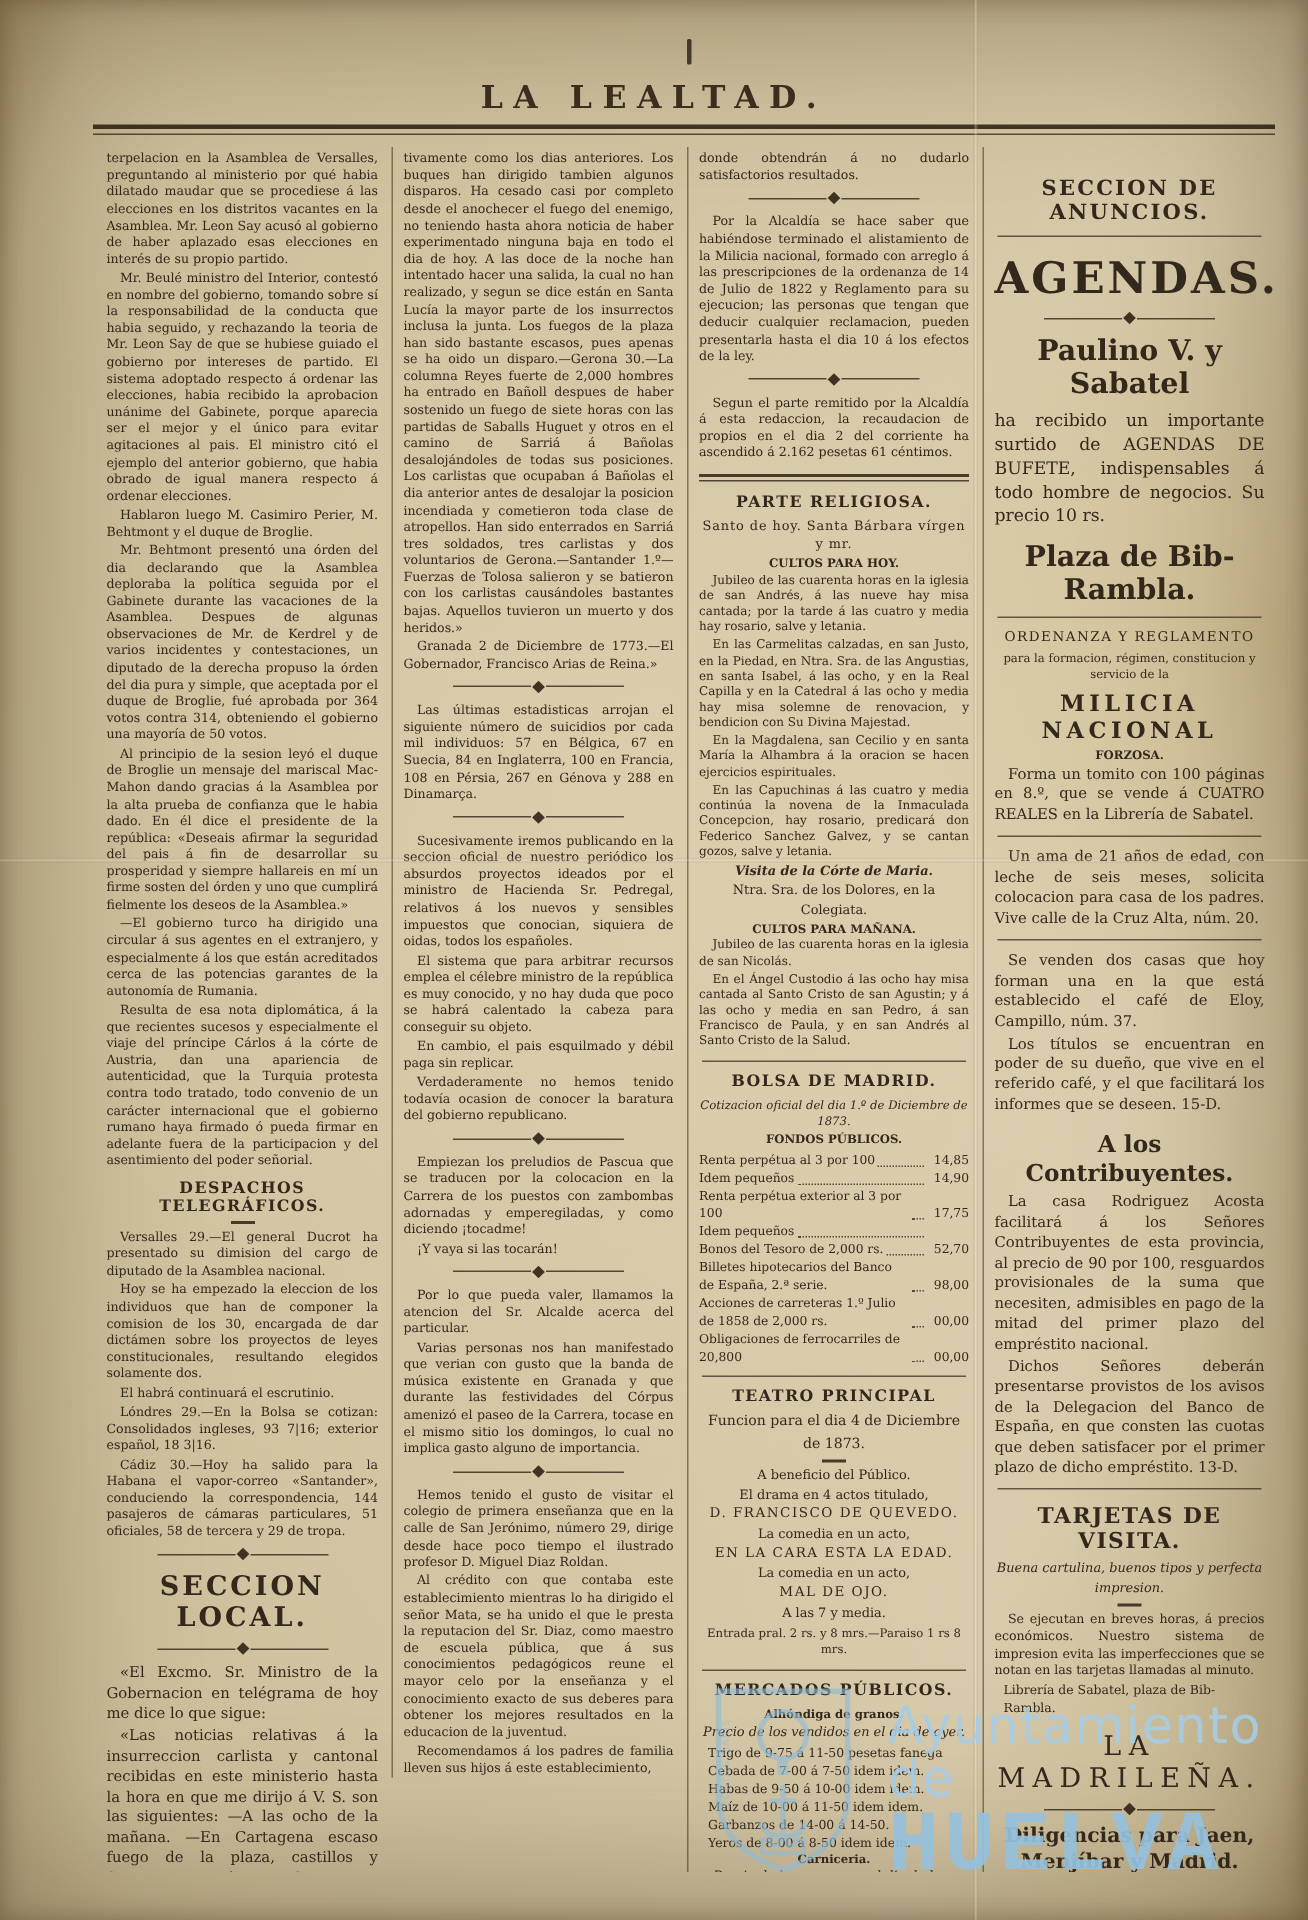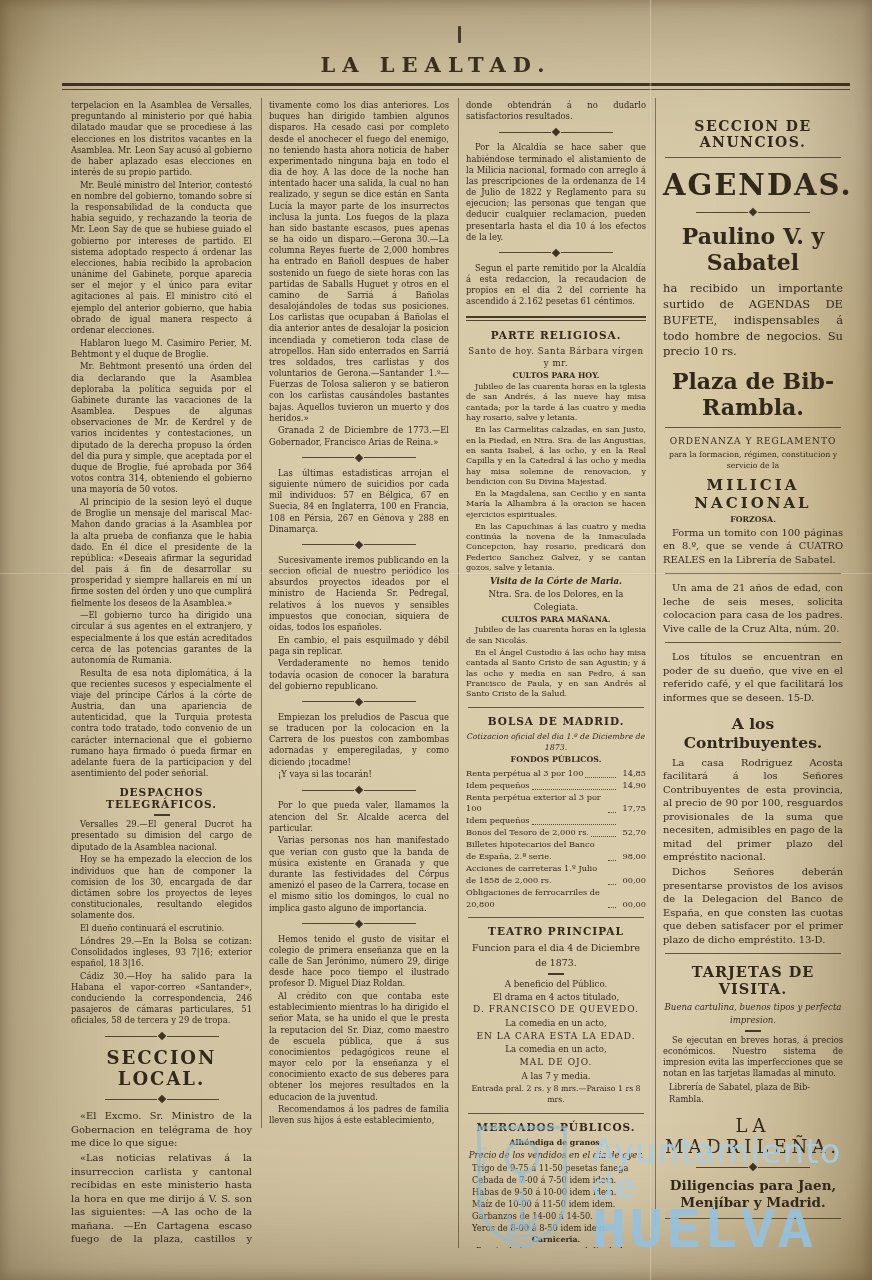--- a/index.html
+++ b/index.html
@@ -24,21 +24,21 @@
   p.para.noind{text-indent:0;}
   p.para.lg{font-size:9.9px;line-height:1.36;}
   p.para.xlg{font-size:11.5px;line-height:1.38;text-indent:0;margin:3px 0;}
   p.para.sm{font-size:8px;line-height:1.3;}
   .pline{font-size:8.3px;line-height:1.45;text-align:left;padding-left:6px;}
   .head{text-align:center;font-weight:700;margin:7px 0 4px 0;text-indent:0;}
   .head.h-sm{font-size:10.5px;letter-spacing:1px;}
   .head.h-display{font-size:18px;letter-spacing:2px;margin:8px 0 5px;}
   .head.h-anun{font-size:14px;letter-spacing:1.5px;margin:18px 0 6px;}
   .head.h-agendas{font-size:29px;letter-spacing:2px;margin:10px 0 6px;}
-  .head.h-adname{font-size:22px;margin:8px 0 6px;}
+  .head.h-adname{font-size:19px;margin:8px 0 6px;}
   .head.h-milicia{font-size:15px;letter-spacing:3px;font-weight:600;margin:4px 0 2px;}
   .head.h-contrib{font-size:15.5px;font-weight:600;margin:10px 0 4px;}
   .head.h-tarjetas{font-size:14.5px;letter-spacing:1px;margin:9px 0 4px;font-weight:600;}
   .head.h-madrilena{font-size:18px;letter-spacing:5px;font-weight:500;margin:10px 0 4px;}
   .head.h-dilig{font-size:13.5px;font-weight:600;line-height:1.25;margin:6px 4px;}
   .cline{text-align:center;font-size:8.6px;line-height:1.5;text-indent:0;}
   .cline.it{font-style:italic;}
   .cline.b{font-weight:700;}
   .cline.tiny{font-size:7.8px;}
   .cline.caps{letter-spacing:1px;font-size:9px;}
@@ -81,23 +81,23 @@
         <p class="para ">Mr. Beulé ministro del Interior, contestó en nombre del gobierno, tomando sobre sí la responsabilidad de la conducta que habia seguido, y rechazando la teoria de Mr. Leon Say de que se hubiese guiado el gobierno por intereses de partido. El sistema adoptado respecto á ordenar las elecciones, habia recibido la aprobacion unánime del Gabinete, porque aparecia ser el mejor y el único para evitar agitaciones al pais. El ministro citó el ejemplo del anterior gobierno, que habia obrado de igual manera respecto á ordenar elecciones.</p>
         <p class="para ">Hablaron luego M. Casimiro Perier, M. Behtmont y el duque de Broglie.</p>
         <p class="para ">Mr. Behtmont presentó una órden del dia declarando que la Asamblea deploraba la política seguida por el Gabinete durante las vacaciones de la Asamblea. Despues de algunas observaciones de Mr. de Kerdrel y de varios incidentes y contestaciones, un diputado de la derecha propuso la órden del dia pura y simple, que aceptada por el duque de Broglie, fué aprobada por 364 votos contra 314, obteniendo el gobierno una mayoría de 50 votos.</p>
         <p class="para ">Al principio de la sesion leyó el duque de Broglie un mensaje del mariscal Mac-Mahon dando gracias á la Asamblea por la alta prueba de confianza que le habia dado. En él dice el presidente de la república: «Deseais afirmar la seguridad del pais á fin de desarrollar su prosperidad y siempre hallareis en mí un firme sosten del órden y uno que cumplirá fielmente los deseos de la Asamblea.»</p>
         <p class="para ">—El gobierno turco ha dirigido una circular á sus agentes en el extranjero, y especialmente á los que están acreditados cerca de las potencias garantes de la autonomía de Rumania.</p>
         <p class="para ">Resulta de esa nota diplomática, á la que recientes sucesos y especialmente el viaje del príncipe Cárlos á la córte de Austria, dan una apariencia de autenticidad, que la Turquia protesta contra todo tratado, todo convenio de un carácter internacional que el gobierno rumano haya firmado ó pueda firmar en adelante fuera de la participacion y del asentimiento del poder señorial.</p>
         <div class="head h-sm">DESPACHOS TELEGRÁFICOS.</div>
         <div class="dashm"></div>
         <p class="para ">Versalles 29.—El general Ducrot ha presentado su dimision del cargo de diputado de la Asamblea nacional.</p>
         <p class="para ">Hoy se ha empezado la eleccion de los individuos que han de componer la comision de los 30, encargada de dar dictámen sobre los proyectos de leyes constitucionales, resultando elegidos solamente dos.</p>
-        <p class="para ">El dueño continuará el escrutinio.</p>
+        <p class="para ">El habrá continuará el escrutinio.</p>
         <p class="para ">Lóndres 29.—En la Bolsa se cotizan: Consolidados ingleses, 93 7|16; exterior español, 18 3|16.</p>
-        <p class="para ">Cádiz 30.—Hoy ha salido para la Habana el vapor-correo «Santander», conduciendo la correspondencia, 246 pasajeros de cámaras particulares, 51 oficiales, 58 de tercera y 29 de tropa.</p>
+        <p class="para ">Cádiz 30.—Hoy ha salido para la Habana el vapor-correo «Santander», conduciendo la correspondencia, 144 pasajeros de cámaras particulares, 51 oficiales, 58 de tercera y 29 de tropa.</p>
         <div class="divider">
           <span class="dline"></span>
           <span class="ddiamond"></span>
           <span class="dline"></span>
         </div>
         <div class="head h-display">SECCION LOCAL.</div>
         <div class="divider">
           <span class="dline"></span>
           <span class="ddiamond"></span>
           <span class="dline"></span>
@@ -113,20 +113,21 @@
           <span class="ddiamond"></span>
           <span class="dline"></span>
         </div>
         <p class="para ">Las últimas estadisticas arrojan el siguiente número de suicidios por cada mil individuos: 57 en Bélgica, 67 en Suecia, 84 en Inglaterra, 100 en Francia, 108 en Pérsia, 267 en Génova y 288 en Dinamarça.</p>
         <div class="divider">
           <span class="dline"></span>
           <span class="ddiamond"></span>
           <span class="dline"></span>
         </div>
         <p class="para ">Sucesivamente iremos publicando en la seccion oficial de nuestro periódico los absurdos proyectos ideados por el ministro de Hacienda Sr. Pedregal, relativos á los nuevos y sensibles impuestos que conocian, siquiera de oidas, todos los españoles.</p>
+        <p class="para ">El sistema que para arbitrar recursos emplea el célebre ministro de la república es muy conocido, y no hay duda que poco se habrá calentado la cabeza para conseguir su objeto.</p>
         <p class="para ">En cambio, el pais esquilmado y débil paga sin replicar.</p>
         <p class="para ">Verdaderamente no hemos tenido todavía ocasion de conocer la baratura del gobierno republicano.</p>
         <div class="divider">
           <span class="dline"></span>
           <span class="ddiamond"></span>
           <span class="dline"></span>
         </div>
         <p class="para ">Empiezan los preludios de Pascua que se traducen por la colocacion en la Carrera de los puestos con zambombas adornadas y emperegiladas, y como diciendo ¡tocadme!</p>
         <p class="para ">¡Y vaya si las tocarán!</p>
         <div class="divider">
@@ -258,20 +259,21 @@
         <div class="head h-adname">Plaza de Bib-Rambla.</div>
         <div class="rule"></div>
         <div class="cline caps">ORDENANZA Y REGLAMENTO</div>
         <div class="cline tiny">para la formacion, régimen, constitucion y servicio de la</div>
         <div class="head h-milicia">MILICIA NACIONAL</div>
         <div class="cline b tiny">FORZOSA.</div>
         <p class="para lg">Forma un tomito con 100 páginas en 8.º, que se vende á CUATRO REALES en la Librería de Sabatel.</p>
         <div class="rule"></div>
         <p class="para lg">Un ama de 21 años de edad, con leche de seis meses, solicita colocacion para casa de los padres. Vive calle de la Cruz Alta, núm. 20.</p>
         <div class="rule"></div>
+        <p class="para lg">Se venden dos casas que hoy forman una en la que está establecido el café de Eloy, Campillo, núm. 37.</p>
         <p class="para lg">Los títulos se encuentran en poder de su dueño, que vive en el referido café, y el que facilitará los informes que se deseen.      15-D.</p>
         <div class="head h-contrib">A los Contribuyentes.</div>
         <p class="para lg">La casa Rodriguez Acosta facilitará á los Señores Contribuyentes de esta provincia, al precio de 90 por 100, resguardos provisionales de la suma que necesiten, admisibles en pago de la mitad del primer plazo del empréstito nacional.</p>
         <p class="para lg">Dichos Señores deberán presentarse provistos de los avisos de la Delegacion del Banco de España, en que consten las cuotas que deben satisfacer por el primer plazo de dicho empréstito.      13-D.</p>
         <div class="rule"></div>
         <div class="head h-tarjetas">TARJETAS DE VISITA.</div>
         <div class="cline it">Buena cartulina, buenos tipos y perfecta impresion.</div>
         <div class="dashm"></div>
         <p class="para ">Se ejecutan en breves horas, á precios económicos. Nuestro sistema de impresion evita las imperfecciones que se notan en las tarjetas llamadas al minuto.</p>
         <div class="pline ">Librería de Sabatel, plaza de Bib-Rambla.</div>

